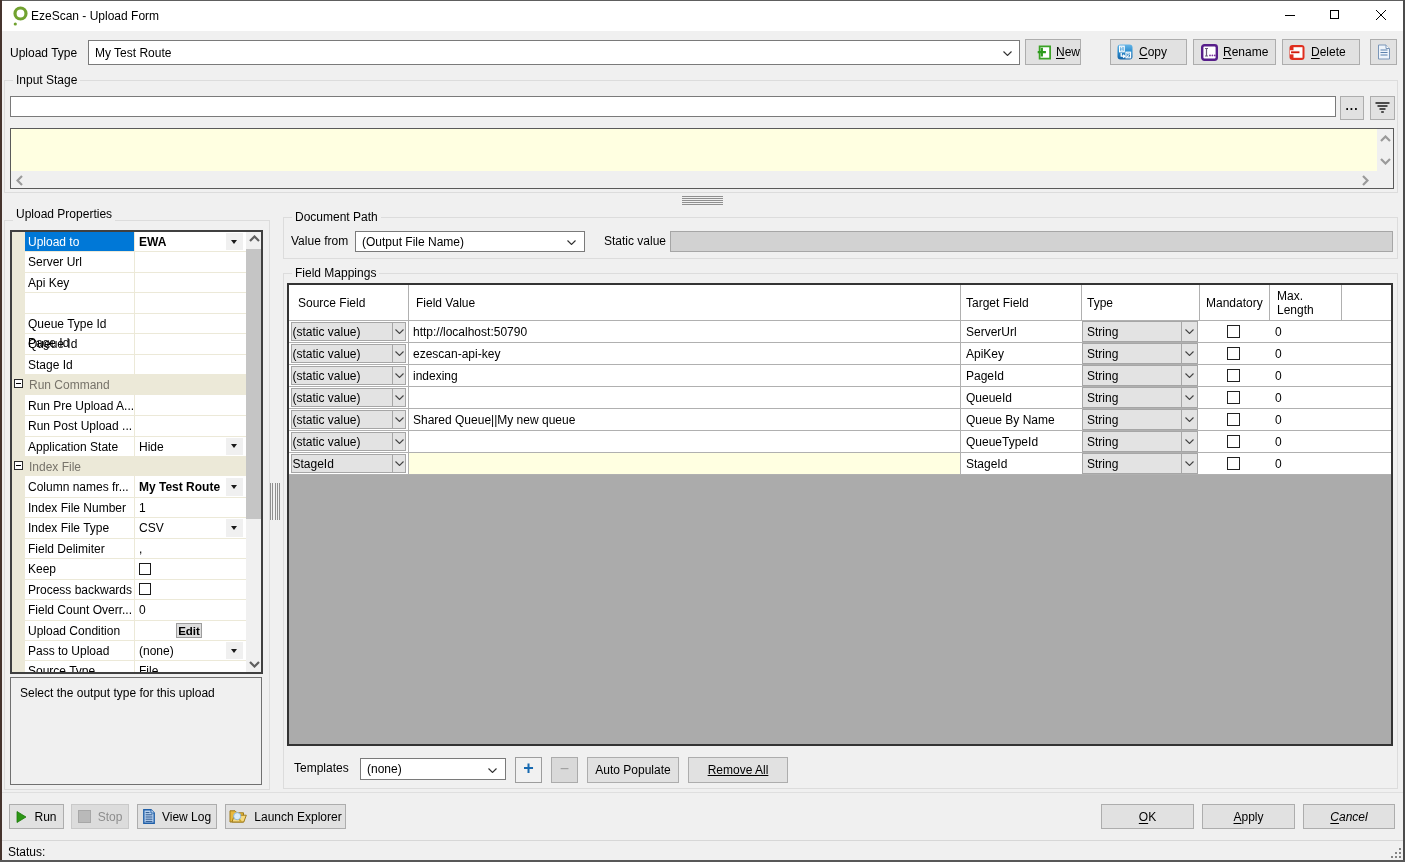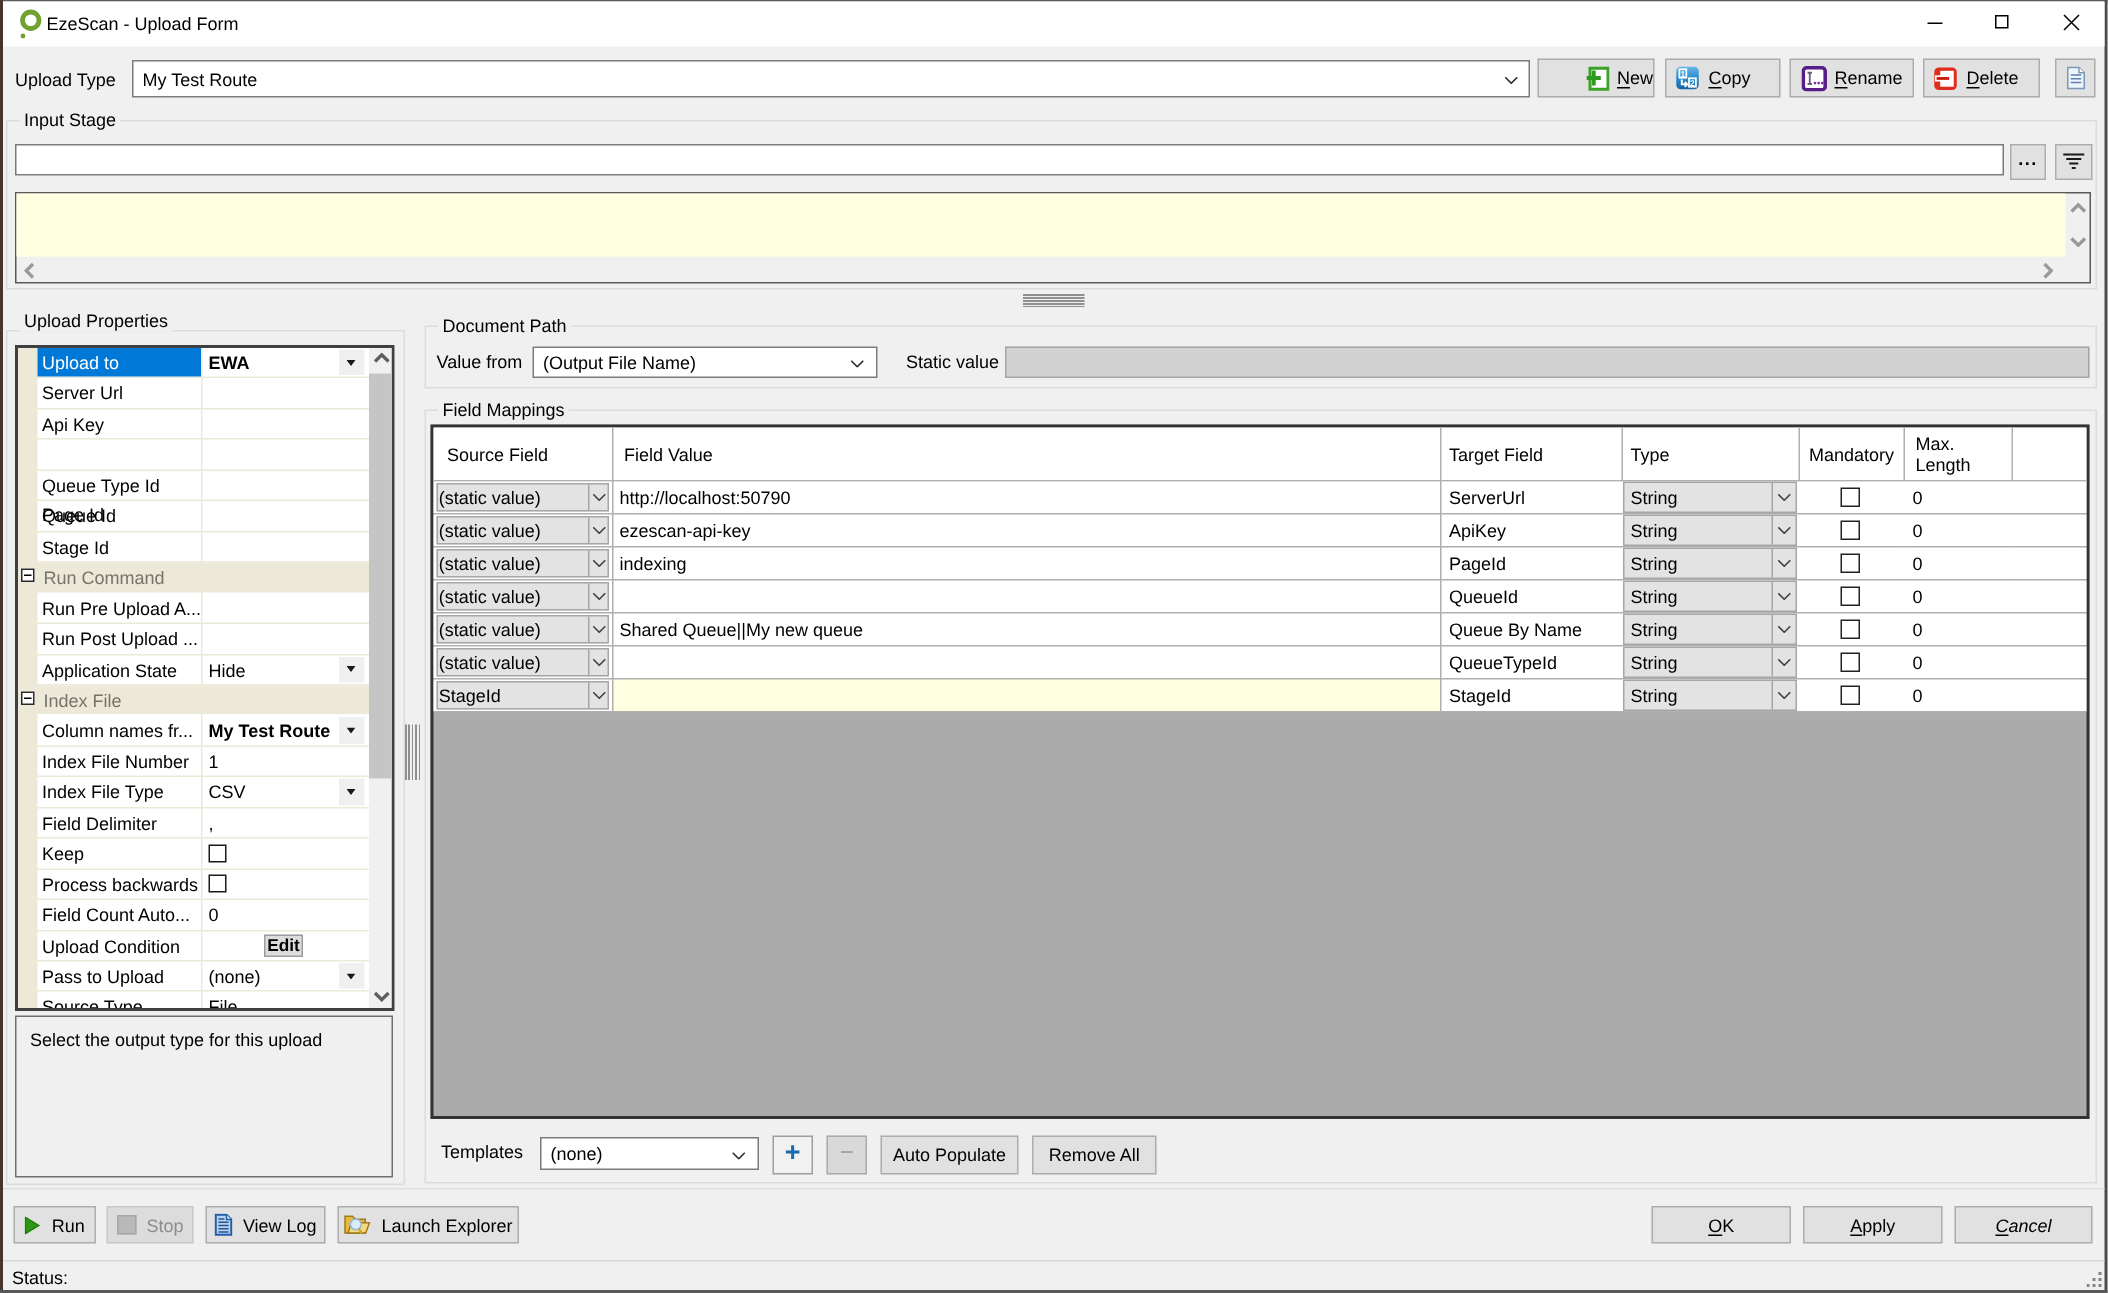--- a/index.html
+++ b/index.html
@@ -41,21 +41,21 @@
   </svg>
 
   <div class="lab" style="left:10px;top:46px;">Upload Type</div>
   <div class="combo" style="left:88px;top:40px;width:932px;height:25px;">
     <span class="ct">My Test Route</span>
     <svg class="chev" style="right:7px;top:10px;" viewBox="0 0 9 5">
         <path d="M0.5 0.5 L4.5 4.5 L8.5 0.5" fill="none" stroke="#303030" stroke-width="1.1"></path>
       </svg>
   </div>
 
-  <div class="btn" style="left:1025px;top:39px;width:78px;height:26px;justify-content:flex-end;padding-left:11px;">
+  <div class="btn" style="left:1025px;top:39px;width:56px;height:26px;justify-content:center;padding-left:11px;">
     <svg width="16" height="17" viewBox="0 0 16 17" style="margin-right:5px;">
       <rect x="3" y="1.5" width="12" height="14" fill="#fff" stroke="#3ba226" stroke-width="2"></rect>
       <path d="M5.5 3 L5.5 13 M0.8 8 L10.2 8" stroke="#2e9b1e" stroke-width="2.6"></path>
     </svg>
       <span><span class="u">N</span>ew</span>
   </div>
   <div class="btn" style="left:1110px;top:39px;width:77px;height:26px;justify-content:flex-start;padding-left:6px;">
     <svg width="16" height="16" viewBox="0 0 16 16" style="margin-right:6px;">
       <defs>
           <linearGradient id="cpg" x1="0" y1="0" x2="0" y2="1">
@@ -196,21 +196,21 @@
     <div class="abs" style="left:0px;top:327.2px;width:235px;height:1px;background:#ece9d8;"></div>
     <div class="lab" style="left:17px;top:310.8px;">Field Delimiter</div>
     <div class="lab" style="left:128px;top:310.8px;">,</div>
     <div class="abs" style="left:0px;top:347.6px;width:235px;height:1px;background:#ece9d8;"></div>
     <div class="lab" style="left:17px;top:331.2px;">Keep</div>
     <div class="abs" style="left:128px;top:331.7px;width:12px;height:12px;background:#fff;border:1px solid #1a1a1a;box-sizing:border-box;"></div>
     <div class="abs" style="left:0px;top:368.1px;width:235px;height:1px;background:#ece9d8;"></div>
     <div class="lab" style="left:17px;top:351.6px;">Process backwards</div>
     <div class="abs" style="left:128px;top:352.1px;width:12px;height:12px;background:#fff;border:1px solid #1a1a1a;box-sizing:border-box;"></div>
     <div class="abs" style="left:0px;top:388.5px;width:235px;height:1px;background:#ece9d8;"></div>
-    <div class="lab" style="left:17px;top:372.1px;">Field Count Auto...</div>
+    <div class="lab" style="left:17px;top:372.1px;">Field Count Overr...</div>
     <div class="lab" style="left:128px;top:372.1px;">0</div>
     <div class="abs" style="left:0px;top:409.0px;width:235px;height:1px;background:#ece9d8;"></div>
     <div class="lab" style="left:17px;top:392.6px;text-align:center;">Upload Condition</div>
     <div class="abs" style="left:165px;top:391.6px;width:26px;height:15.5px;background:#ddd;border:1px solid #9d9d9d;box-sizing:border-box;text-align:center;font-weight:bold;font-size:11.5px;line-height:14px;">Edit</div>
     <div class="abs" style="left:0px;top:429.4px;width:235px;height:1px;background:#ece9d8;"></div>
     <div class="lab" style="left:17px;top:413.0px;">Pass to Upload</div>
     <div class="lab" style="left:128px;top:413.0px;">(none)</div>
     <div class="abs" style="left:215px;top:411.0px;width:17px;height:17.4px;background:#f0f0f0;"></div>
     <svg class="abs" style="left:220px;top:417.5px;" width="6" height="4" viewBox="0 0 6 4">
           <path d="M0 0 L6 0 L3 4 Z" fill="#1a1a1a"></path>
@@ -411,21 +411,21 @@
         <path d="M0.5 0.5 L4.5 4.5 L8.5 0.5" fill="none" stroke="#303030" stroke-width="1.1"></path>
       </svg>
   </div>
   <div class="btn" style="left:515px;top:757px;width:27px;height:26px;background:#f1f1f1;border-color:#9d9d9d;color:#1769b0;font-size:18px;font-weight:bold;">
       <span style="margin-top:-3px;">+</span>
     </div>
   <div class="btn" style="left:551px;top:757px;width:27px;height:26px;background:#d9d9d9;border-color:#ababab;color:#9e9e9e;font-size:16px;">
       <span style="margin-top:-3px;">−</span>
     </div>
   <div class="btn" style="left:587px;top:757px;width:92px;height:26px;">Auto Populate</div>
-  <div class="btn" style="left:688px;top:757px;width:83px;height:26px;">Remove All</div>
+  <div class="btn" style="left:688px;top:757px;width:100px;height:26px;text-decoration:underline;">Remove All</div>
 
   <div class="abs" style="left:2px;top:792px;width:1401px;height:1px;background:#dfdfdf;"></div>
   <div class="btn" style="left:9px;top:804px;width:55px;height:25px;">
     <svg width="11" height="12" viewBox="0 0 11 12" style="margin-right:7px;">
         <path d="M1 0.5 L10 6 L1 11.5 Z" fill="#2c9615" stroke="#1c7a0a" stroke-width="0.8"></path>
       </svg>Run
   </div>
   <div class="btn" style="left:71px;top:804px;width:58px;height:25px;background:#dcdcdc;border-color:#c9c9c9;color:#8d8d8d;">
     <span style="display:inline-block;width:11px;height:11px;background:#b9b9b9;border:1px solid #a7a7a7;margin-right:7px;"></span>Stop
   </div>

